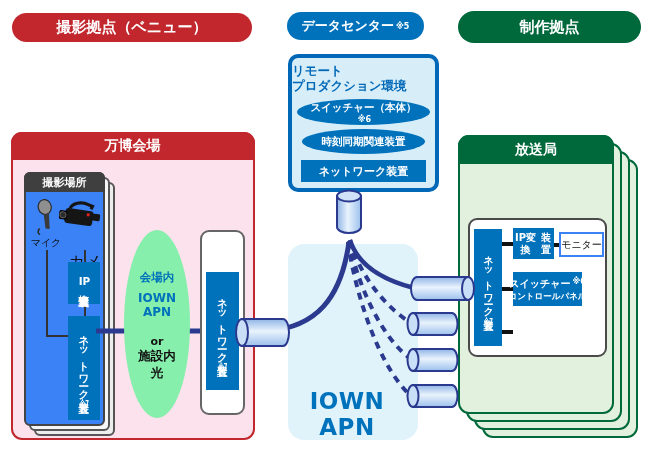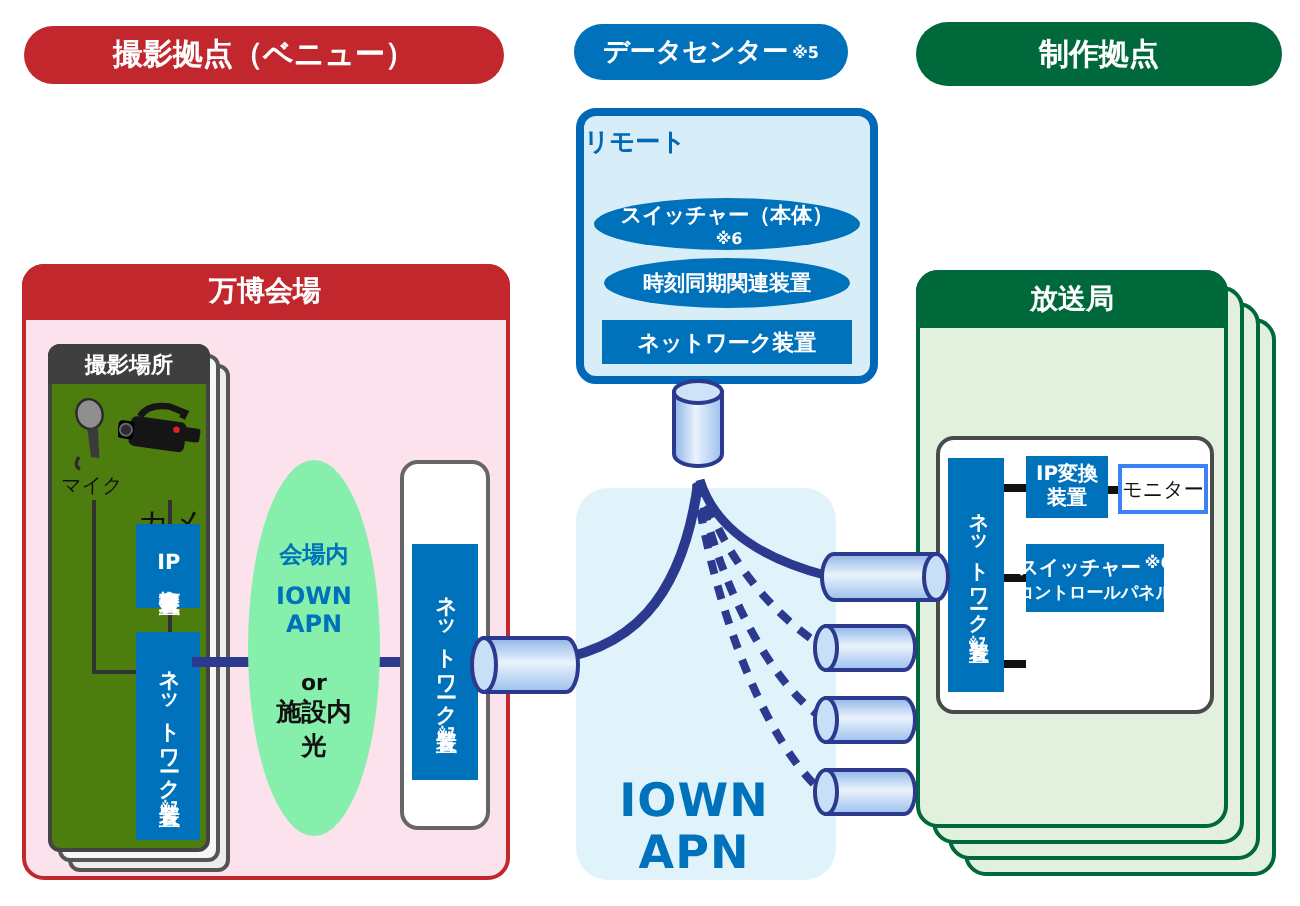--- a/index.html
+++ b/index.html
@@ -43,41 +43,42 @@
       <span class="sup">※5</span>
   </div>
 
   <div class="abs pill" style="left:458px;top:11px;width:183px;height:32px;background:#00693C;font-size:15px;z-index:4;">
     <span>制作拠点</span>
   </div>
 
   <div class="abs" style="left:288px;top:54px;width:151px;height:138px;background:#D7EEF9;border:4px solid #0068B7;border-radius:10px;z-index:1;">
     <div class="abs" style="left:0;top:5px;width:100%;text-align:left;color:#0068B7;font-weight:bold;font-size:12.5px;line-height:15px;">
       <div>リモート</div>
+      <div>プロダクション環境</div>
     </div>
     <div class="abs blue-device" style="left:5px;top:41px;width:133px;height:26px;border-radius:50%;font-size:10.5px;flex-direction:column;">
       <span>スイッチャー（本体）</span>
         <span class="sup" style="vertical-align:4px;">※6</span>
     </div>
     <div class="abs blue-device" style="left:10px;top:71px;width:123px;height:25px;border-radius:50%;font-size:10.5px;">
       <span>時刻同期関連装置</span>
     </div>
     <div class="abs blue-device" style="left:9px;top:102px;width:125px;height:22px;font-size:11px;">
       <span>ネットワーク装置</span>
     </div>
   </div>
 
   <div class="abs" style="left:11px;top:132px;width:244px;height:308px;background:#FBE2EC;border:2.5px solid #C1272D;border-radius:11px;z-index:1;">
     <div class="abs" style="left:-2.5px;top:-2.5px;width:244px;height:28px;background:#C1272D;border-radius:11px 11px 0 0;display:flex;align-items:center;justify-content:center;color:#fff;font-weight:bold;font-size:14px;">
       <span>万博会場</span>
     </div>
 
     <div class="abs" style="left:21px;top:48px;width:81px;height:254px;background:#EDEDED;border:2px solid #555;border-radius:6px;"></div>
     <div class="abs" style="left:16px;top:43px;width:81px;height:254px;background:#F6F6F6;border:2px solid #555;border-radius:6px;"></div>
-    <div class="abs" style="left:11px;top:38px;width:81px;height:254px;background:#4d7c0f;border:2px solid #444;border-radius:6px;">
+    <div class="abs" style="left:11px;top:38px;width:81px;height:254px;background:#3b82f6;border:2px solid #444;border-radius:6px;">
       <div class="abs" style="left:-2px;top:-2px;width:81px;height:20px;background:#3F3F3F;border-radius:6px 6px 0 0;display:flex;align-items:center;justify-content:center;color:#fff;font-weight:bold;font-size:11px;">
         <span>撮影場所</span>
       </div>
 
       <svg class="abs" style="left:5px;top:24px;" width="28" height="38" viewBox="0 0 28 38">
         <g transform="rotate(-14 14 10)">
           <ellipse cx="14" cy="9" rx="6.5" ry="7.5" fill="#8f8f8f" stroke="#2a2a2a" stroke-width="1.2"></ellipse>
           <path d="M11.2 16 L9.5 30 L13.5 31.5 L16.5 16 Z" fill="#3a3a3a"></path>
         </g>
         <path d="M8.5 30.5 q-3 4.5 0.5 6" stroke="#2a2a2a" stroke-width="1.6" fill="none"></path>
@@ -159,21 +160,21 @@
           <span>ネットワーク装置</span>
             <span class="vnote tcu">※7</span>
         </div>
       </div>
 
       <div class="abs connector" style="left:32px;top:22px;width:11px;height:4px;"></div>
       <div class="abs connector" style="left:84px;top:23px;width:6px;height:4px;"></div>
       <div class="abs connector" style="left:32px;top:67px;width:11px;height:4px;"></div>
       <div class="abs connector" style="left:32px;top:110px;width:11px;height:4px;"></div>
 
-      <div class="abs blue-device" style="left:43px;top:8px;width:41px;height:31px;font-size:10px;line-height:12px;flex-direction:column;">
+      <div class="abs blue-device" style="left:43px;top:8px;width:41px;height:31px;font-size:10px;line-height:12px;flex-direction:row;">
         <div>IP変換</div>
         <div>装置</div>
       </div>
 
       <div class="abs outline-box" style="left:89px;top:12px;width:45px;height:25px;border:2px solid #3b82f6;display:flex;align-items:center;justify-content:center;font-size:10px;color:#111;text-align:right;">
         <span>モニター</span>
       </div>
 
       <div class="abs blue-device" style="left:43px;top:52px;width:69px;height:34px;font-size:10px;line-height:12px;flex-direction:column;">
         <div style="white-space:nowrap;"><span>スイッチャー</span><span class="sup" style="vertical-align:3px;">※6</span></div>

